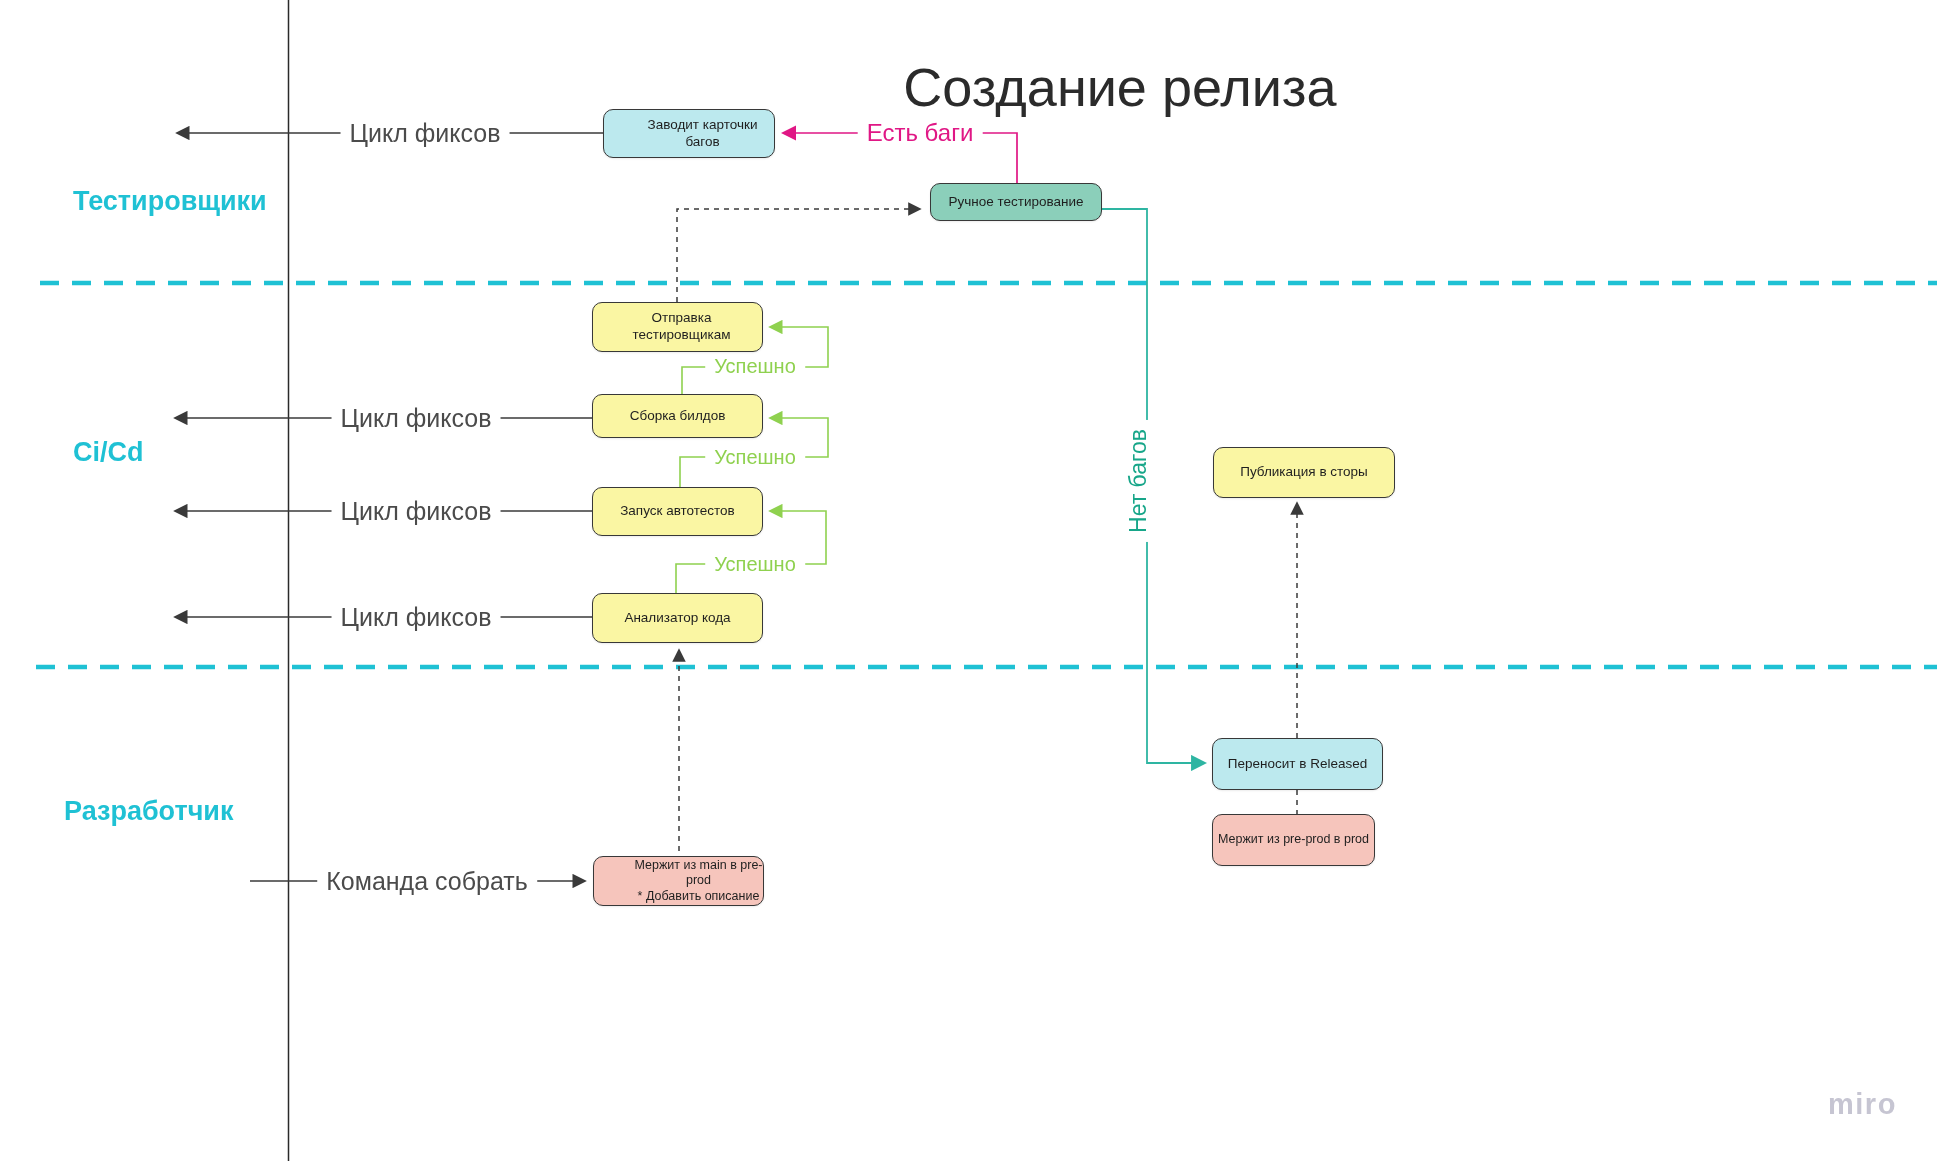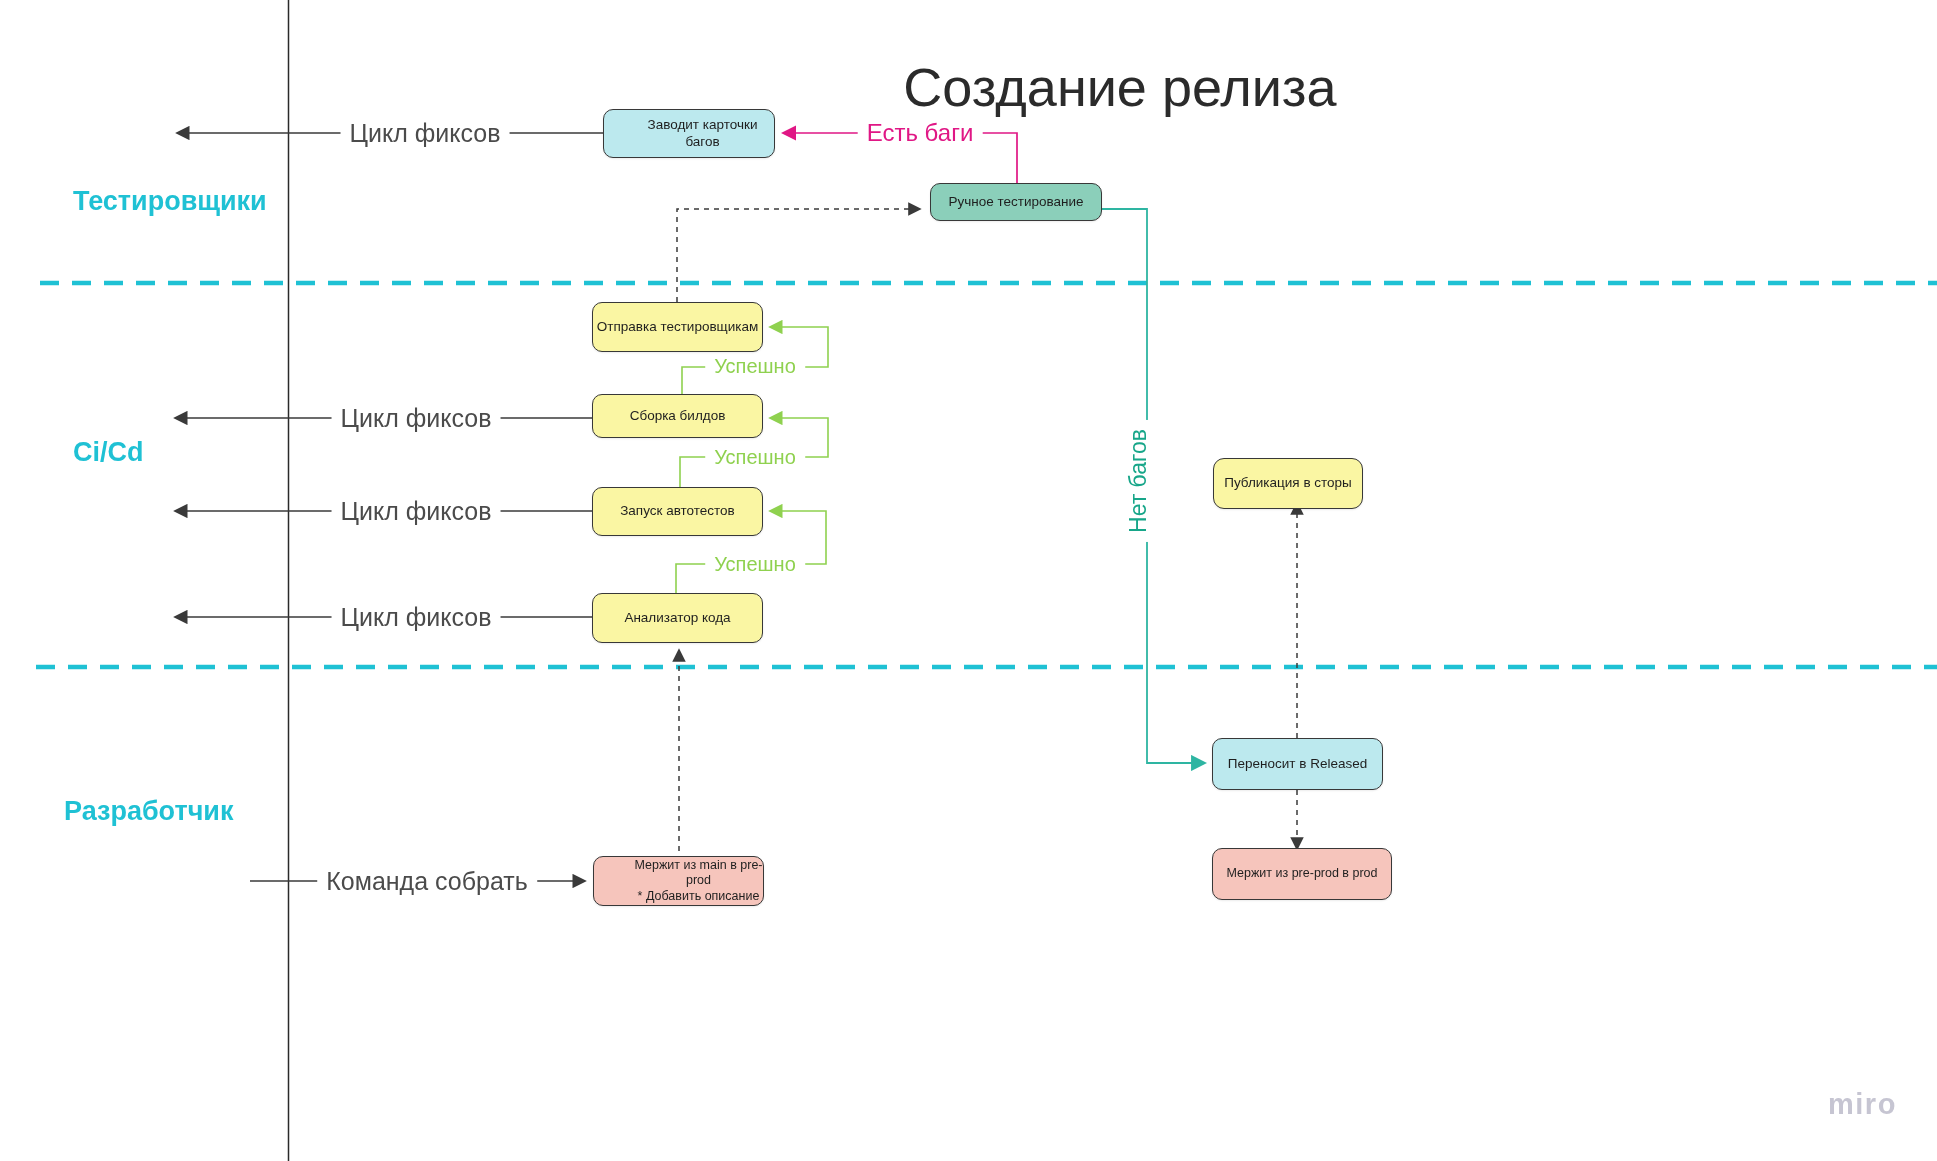--- a/index.html
+++ b/index.html
@@ -93,50 +93,50 @@
   <div class="lane-label" style="left:64px;top:796px;">Разработчик</div>
 
   <div class="node cyan" style="left:603px;top:109px;width:172px;height:49px;padding-left:27px;">
     <span>Заводит карточки багов</span>
   </div>
 
   <div class="node teal" style="left:930px;top:183px;width:172px;height:38px;">
     <span>Ручное тестирование</span>
   </div>
 
-  <div class="node yellow" style="left:592px;top:302px;width:171px;height:50px;">
+  <div class="node yellow" style="left:592px;top:302px;width:171px;height:50px;padding-left:8px;">
     <span>Отправка тестировщикам</span>
   </div>
 
   <div class="node yellow" style="left:592px;top:394px;width:171px;height:44px;">
     <span>Сборка билдов</span>
   </div>
 
   <div class="node yellow" style="left:592px;top:487px;width:171px;height:49px;">
     <span>Запуск автотестов</span>
   </div>
 
   <div class="node yellow" style="left:592px;top:593px;width:171px;height:50px;">
     <span>Анализатор кода</span>
   </div>
 
-  <div class="node yellow" style="left:1213px;top:458px;width:150px;height:51px;border-radius:11px;">
+  <div class="node yellow" style="left:1213px;top:447px;width:182px;height:51px;">
     <span>Публикация в сторы</span>
   </div>
 
   <div class="node cyan" style="left:1212px;top:738px;width:171px;height:52px;text-align:center;">
     <span>Переносит в Released</span>
   </div>
 
   <div class="node red" style="left:593px;top:856px;width:171px;height:50px;padding-left:40px;">
     <span>Мержит из main в pre-prod</span>
     <span>* Добавить описание</span>
   </div>
 
-  <div class="node red" style="left:1212px;top:848px;width:180px;height:52px;">
+  <div class="node red" style="left:1212px;top:814px;width:163px;height:52px;">
     <span>Мержит из pre-prod в prod</span>
   </div>
 
   <div class="edge-label lbl-gray" style="left:425px;top:133px;">Цикл фиксов</div>
   <div class="edge-label lbl-gray" style="left:416px;top:418px;">Цикл фиксов</div>
   <div class="edge-label lbl-gray" style="left:416px;top:511px;">Цикл фиксов</div>
   <div class="edge-label lbl-gray" style="left:416px;top:617px;">Цикл фиксов</div>
   <div class="edge-label lbl-gray" style="left:427px;top:881px;">Команда собрать</div>
 
   <div class="edge-label lbl-pink" style="left:920px;top:133px;">Есть баги</div>

